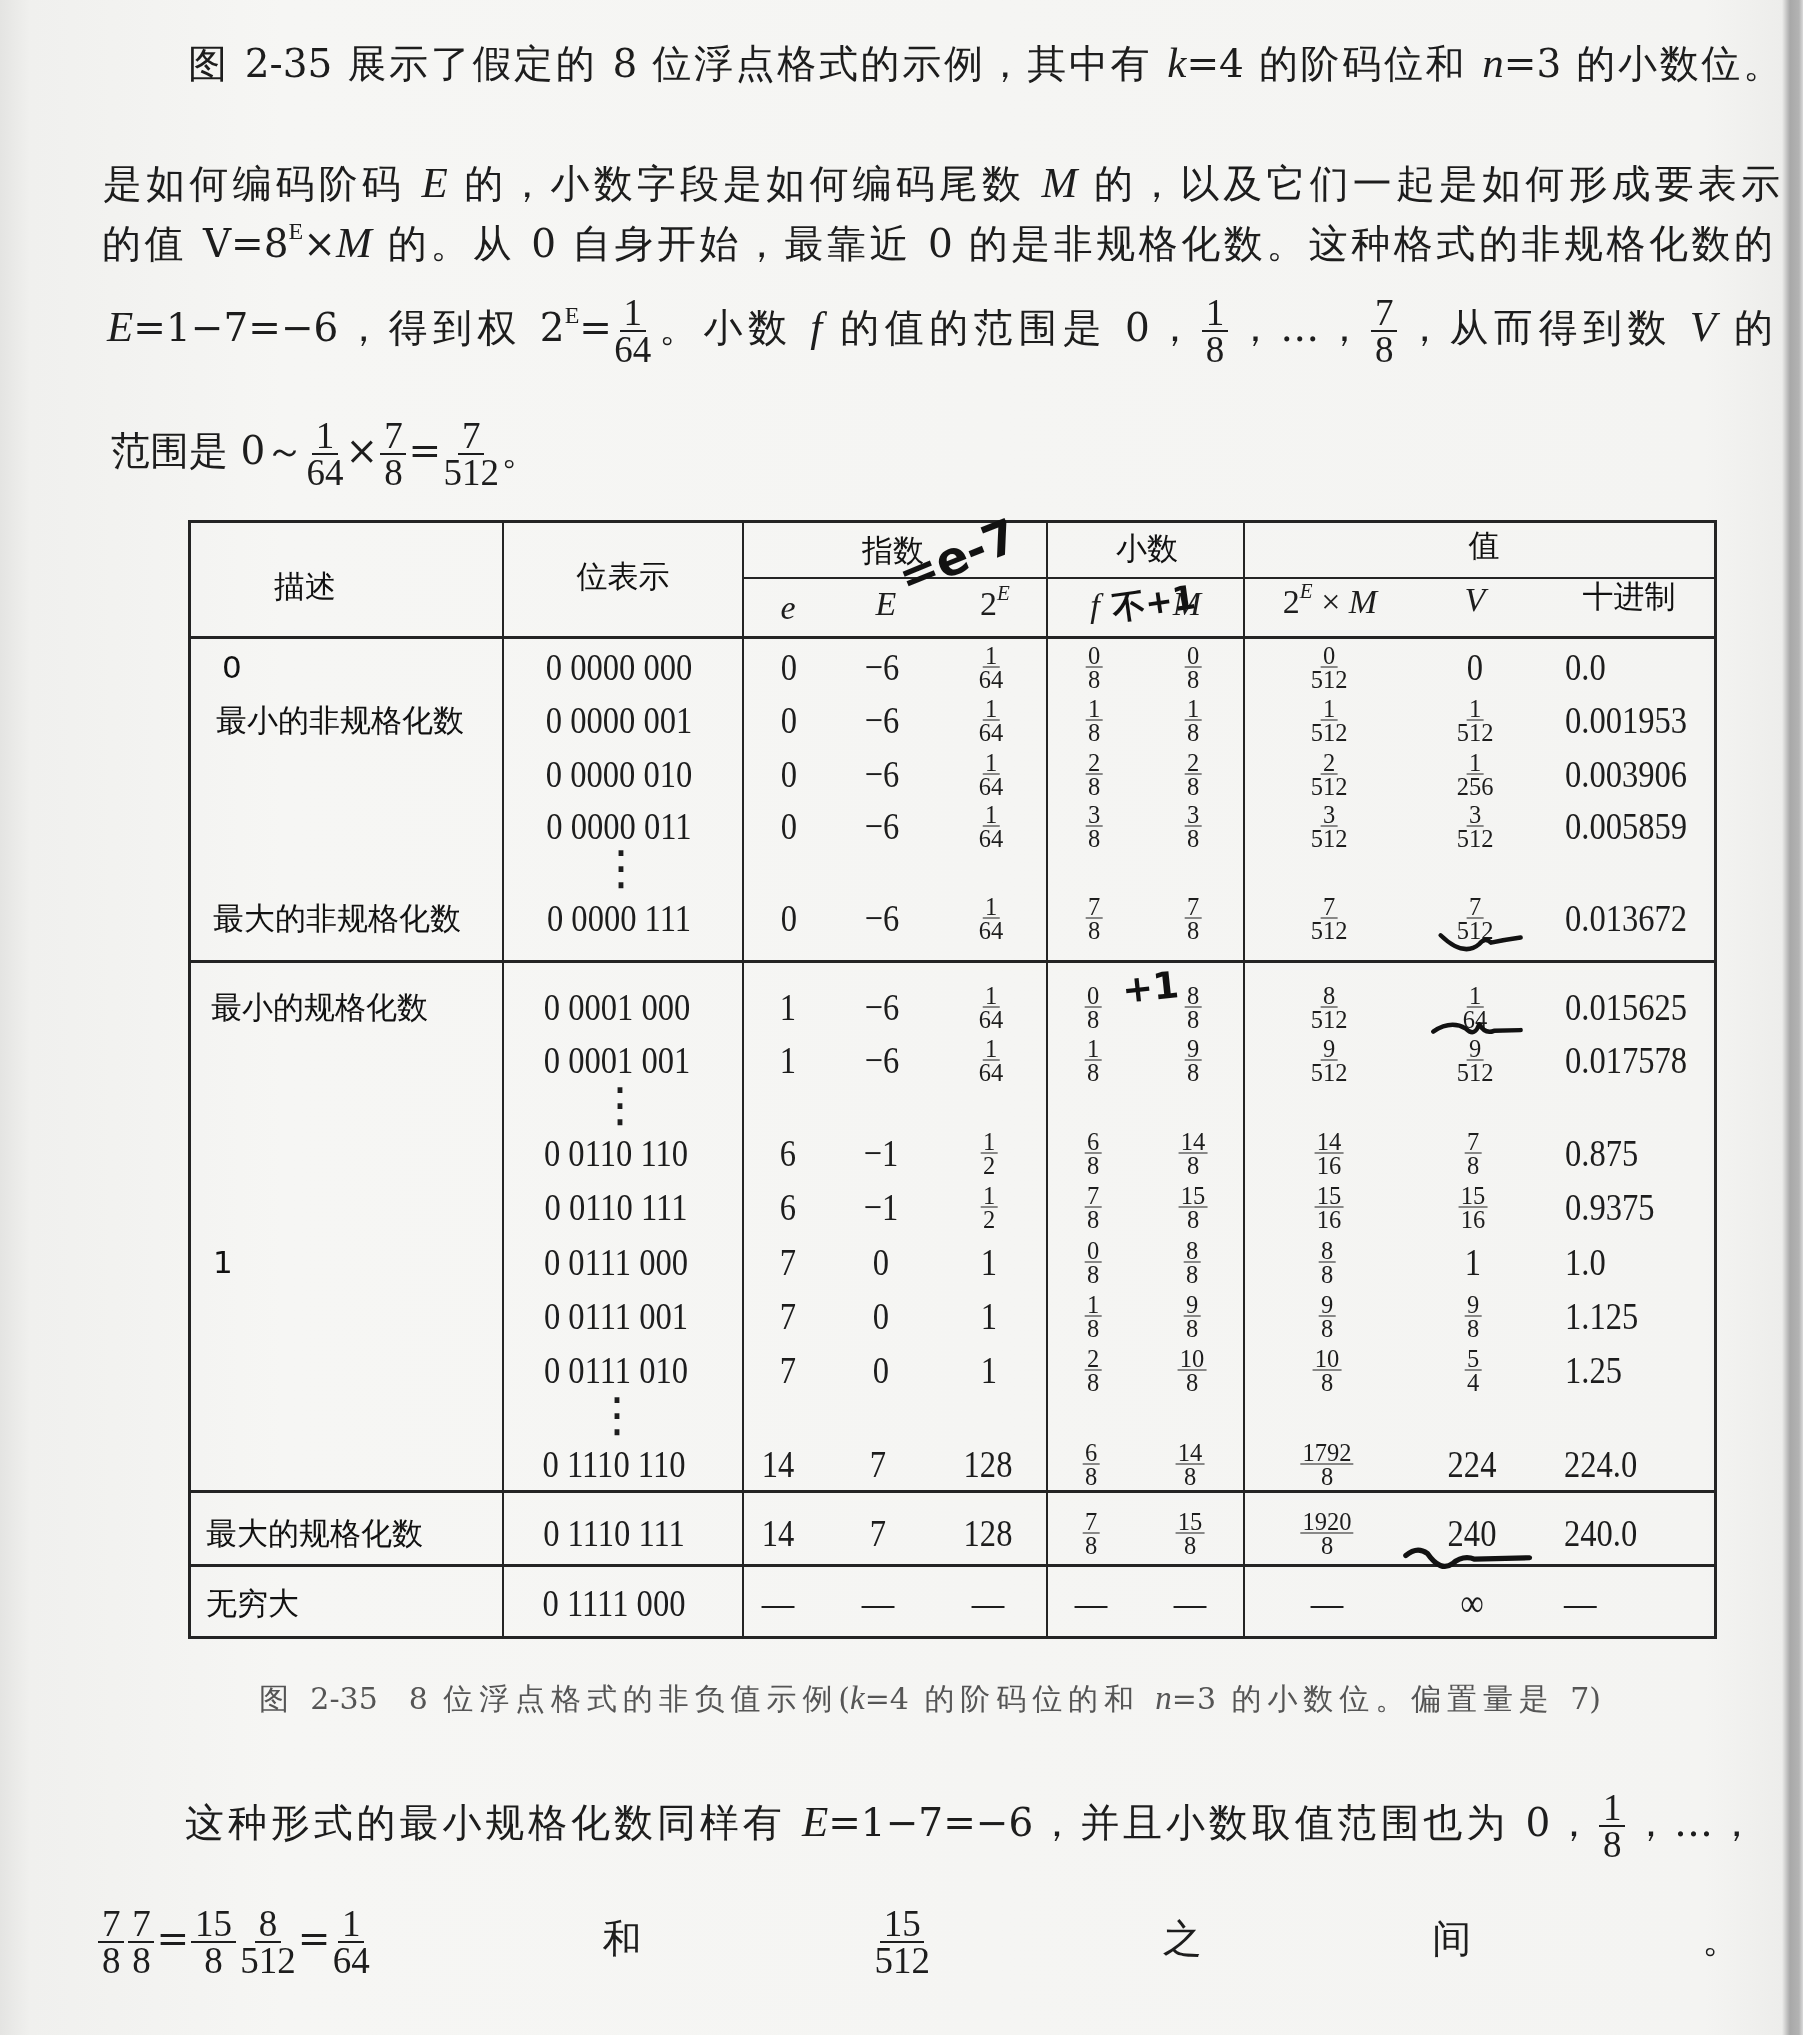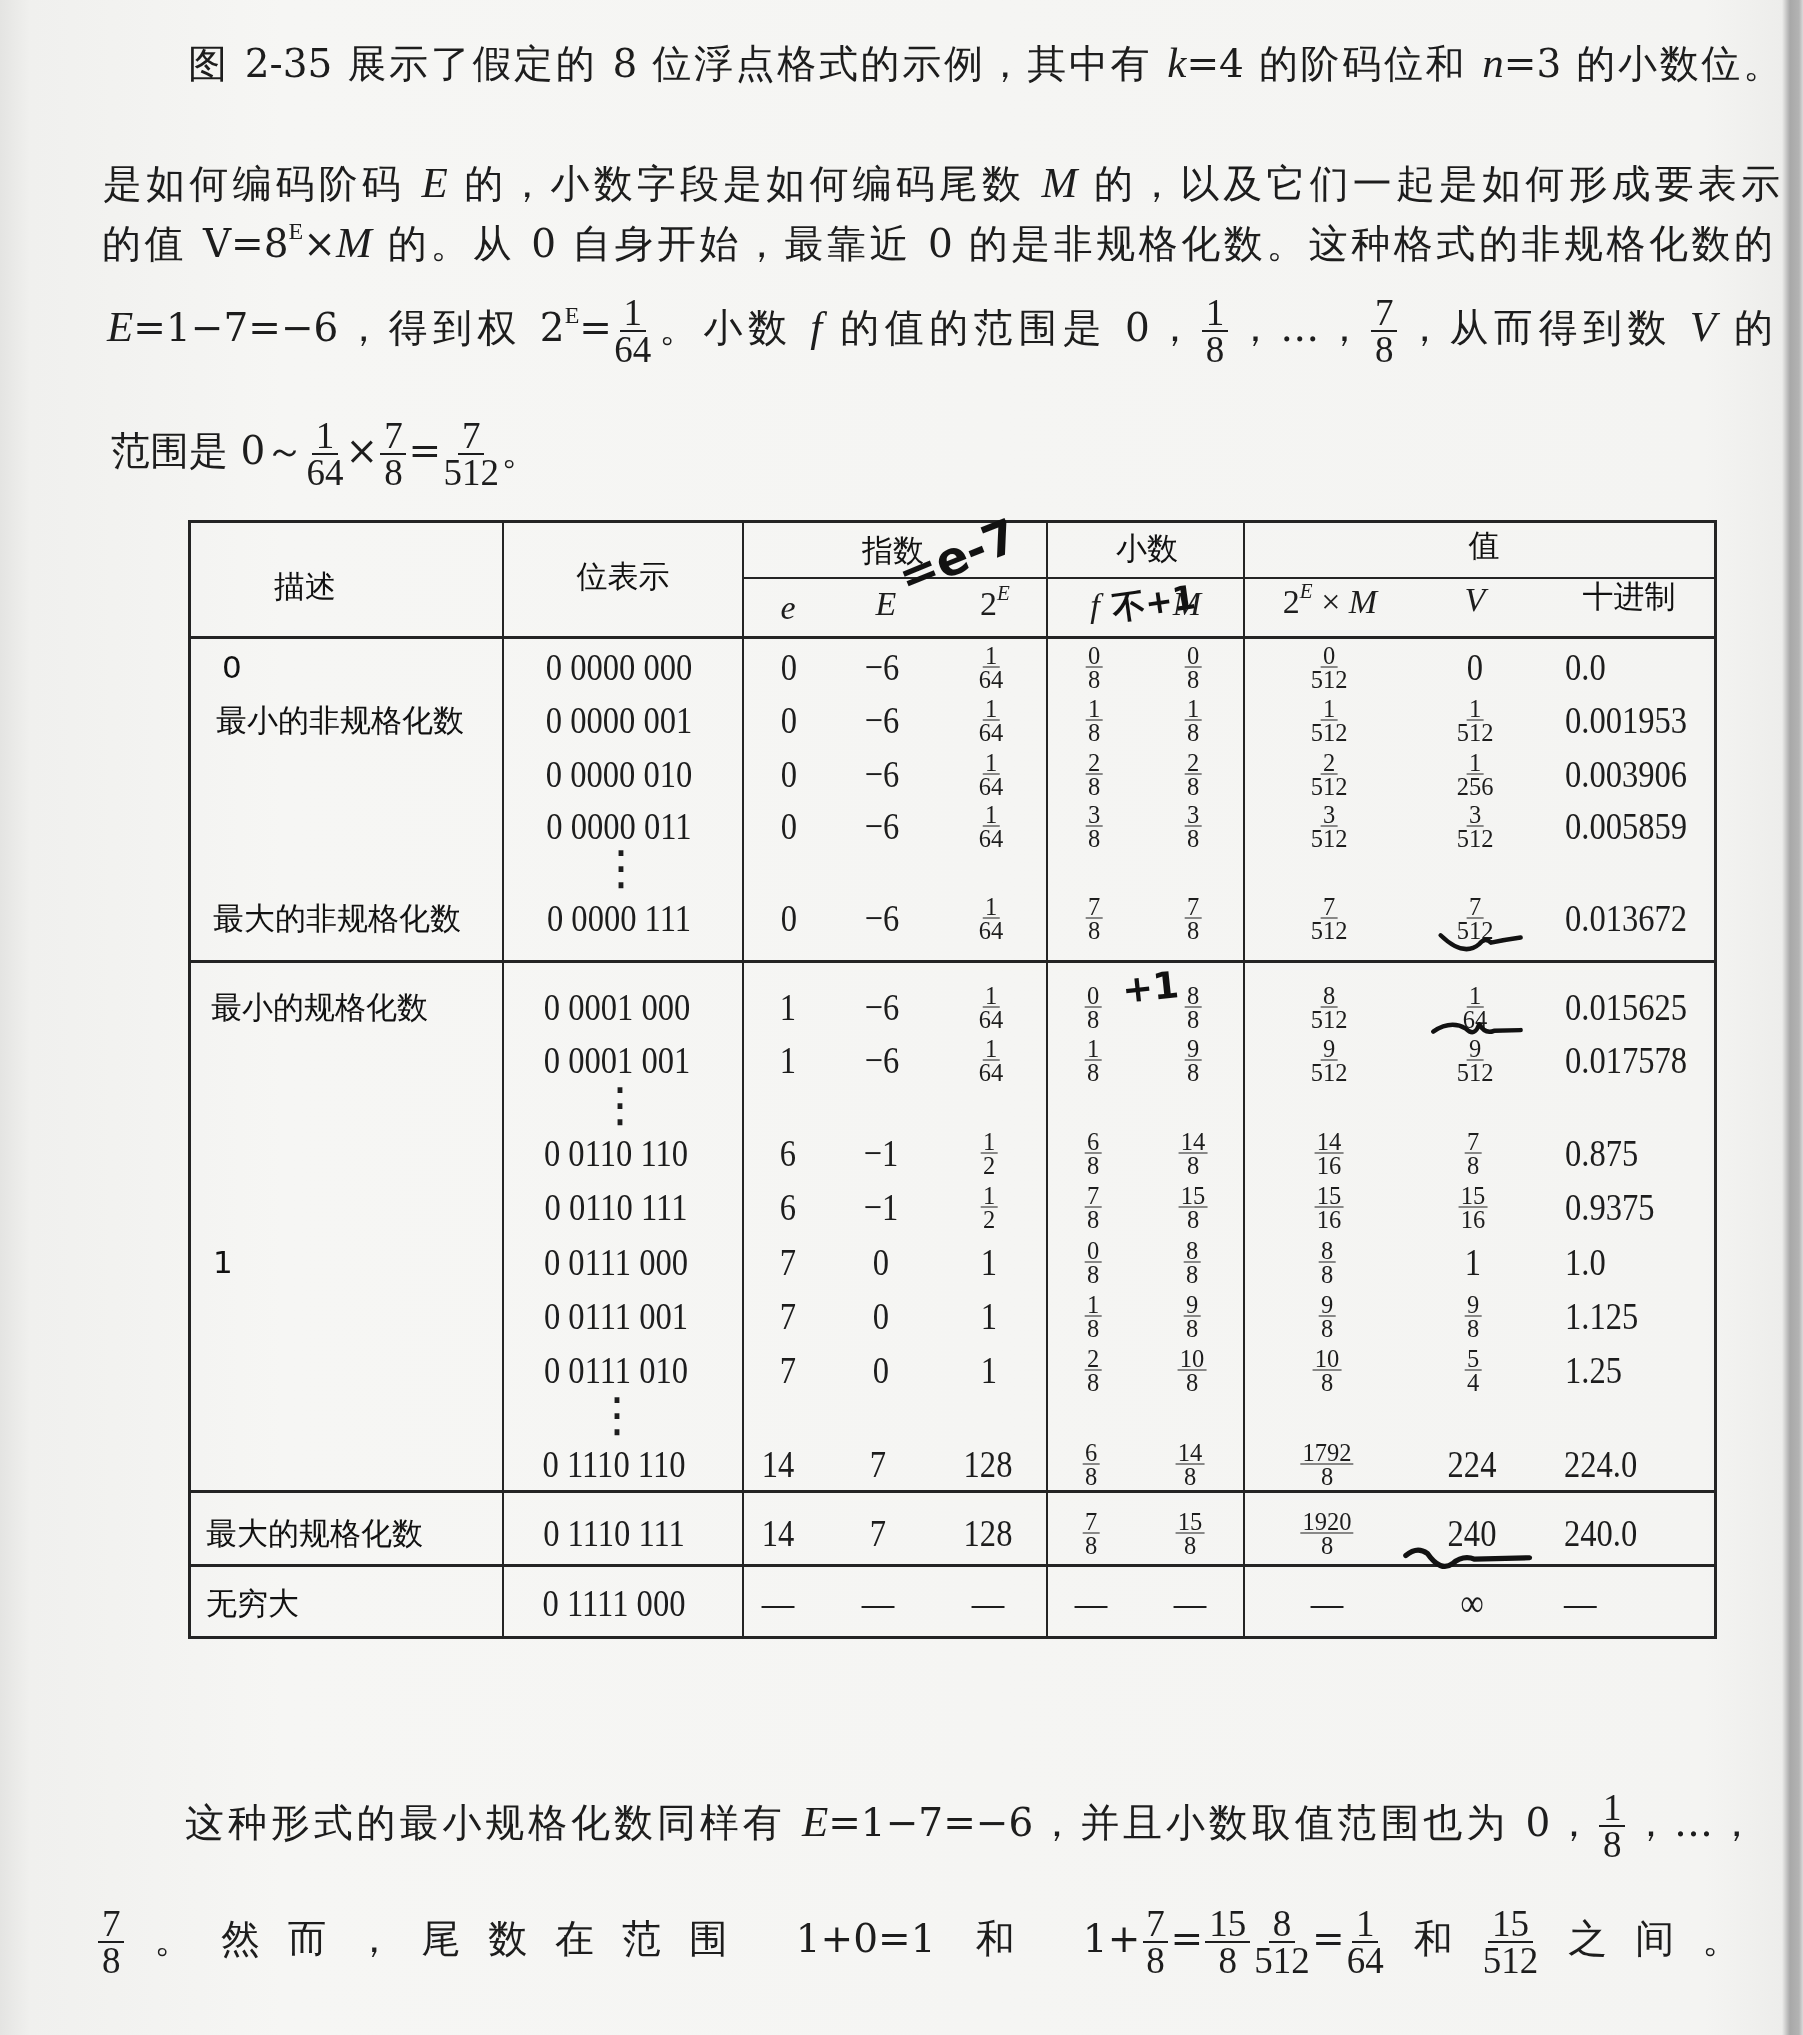--- a/index.html
+++ b/index.html
@@ -478,30 +478,31 @@
       <span class="c" style="left:878px">—</span>
       <span class="c" style="left:988px">—</span>
       <span class="c" style="left:1091px">—</span>
       <span class="c" style="left:1190px">—</span>
       <span class="c" style="left:1327px">—</span>
       <span class="c" style="left:1472px">∞</span>
       <span class="c dec" style="left:1564px">—</span>
     </div>
   </div>
 
+  <div class="cap"><span>图 2-35</span>&nbsp;&nbsp;<span>8 位浮点格式的非负值示例(</span><i>k</i><span>=4 的阶码位的和 </span><i>n</i><span>=3 的小数位。偏置量是 7)</span></div>
 
   <div class="tline" style="left:185px;top:1777px;width:1571px;height:89px;line-height:89px"><span>这种形式的最小规格化数同样有 </span><i>E</i><span>=1−7=−6，并且小数取值范围也为 0，</span><span class="bfrac">
         <span class="n">1</span>
         <span class="d">8</span>
       </span><span>，…，</span></div>
 
   <div class="tline" style="left:96px;top:1894px;width:1645px;height:89px;line-height:89px"><span class="bfrac">
         <span class="n">7</span>
         <span class="d">8</span>
-      </span><span>。然而，尾数在范围 1+0=1 和 1+</span><span class="bfrac">
+      </span><span class="bfrac">
         <span class="n">7</span>
         <span class="d">8</span>
       </span><span>=</span><span class="bfrac">
         <span class="n">15</span>
         <span class="d">8</span>
       </span><span class="bfrac">
         <span class="n">8</span>
         <span class="d">512</span>
       </span><span>=</span><span class="bfrac">
         <span class="n">1</span>

